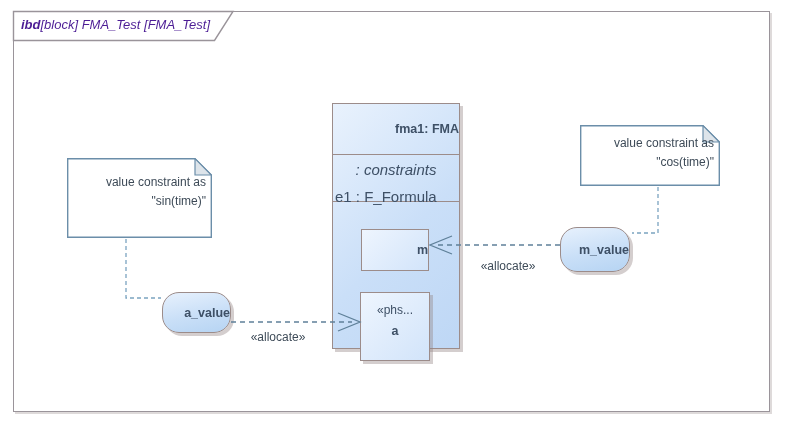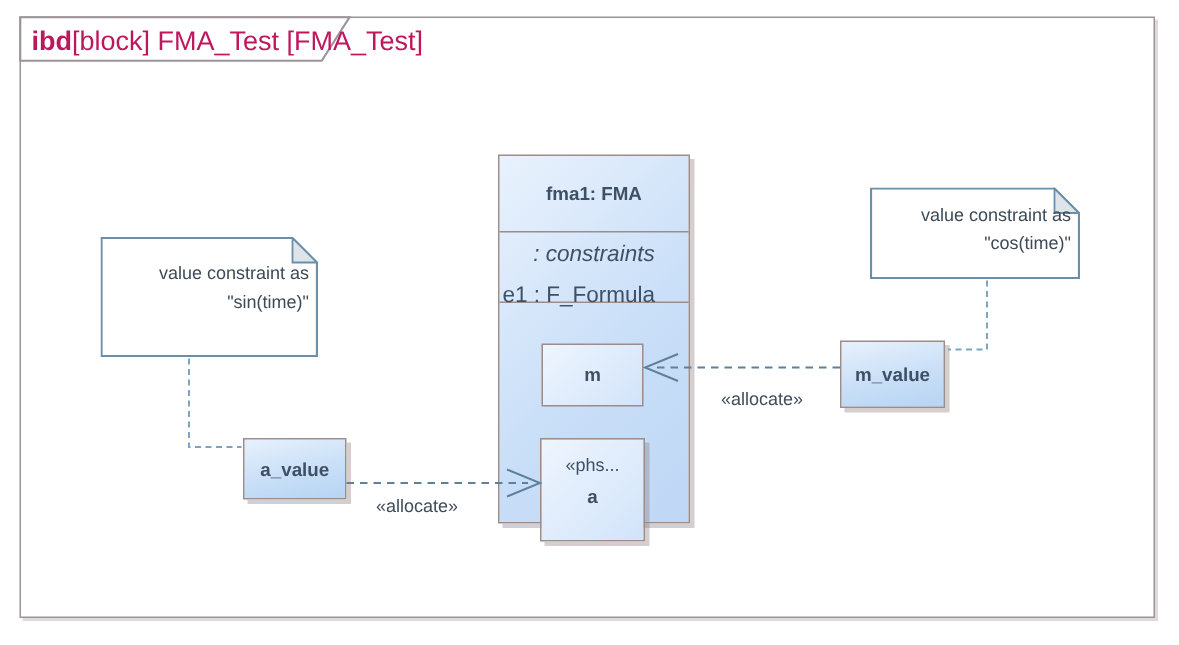--- a/index.html
+++ b/index.html
@@ -3,35 +3,35 @@
 <meta charset="utf-8">
 <style>
   html,body{margin:0;padding:0;background:#ffffff;}
   .stage{position:relative;width:786px;height:430px;background:#ffffff;overflow:hidden;
          font-family:"Liberation Sans",sans-serif;}
   .abs{position:absolute;box-sizing:border-box;}
 
   
   .frame{left:13px;top:11px;width:757px;height:401px;border:1.5px solid #9a949a;
          box-shadow:2px 2px 0 rgba(160,150,150,0.35);background:#ffffff;}
-  .frame-title{left:21px;top:17px;width:210px;height:20px;font-size:18px;color:#be185d;
-               white-space:nowrap;}
+  .frame-title{left:21px;top:17px;width:210px;height:20px;font-size:13px;color:#4c1d95;
+               white-space:nowrap;font-style:italic;}
   .frame-title b{font-weight:bold;}
 
   
   .overlay{left:0;top:0;width:786px;height:430px;pointer-events:none;}
 
   
   .blk{border:1.4px solid #9c8c8a;}
   .shadow{box-shadow:3px 3px 0 rgba(147,132,132,0.4);}
   .grad-big{background:linear-gradient(135deg,#e9f2fd 0%,#cadff8 55%,#bed7f5 100%);}
   .grad-part{background:linear-gradient(135deg,#eef5fe 0%,#d2e4fa 100%);}
-  .grad-val{background:linear-gradient(168deg,#e7f1fd 0%,#c9dff7 55%,#b6d4f3 100%);}
+  .grad-val{background:linear-gradient(168deg,#e7f1fd 0%,#c9dff7 55%,#b6d4f3 100%);border-radius:17px;}
   .lbl{font-weight:bold;font-size:12.5px;color:#3e5066;}
-  .center{display:flex;align-items:center;justify-content:center;}
+  .center{display:flex;align-items:center;justify-content:flex-end;}
 
   .fma{left:332px;top:103px;width:128px;height:246px;}
   .fma-header{position:absolute;left:0;top:0;width:100%;height:50px;}
   .fma-constraints{position:absolute;left:0;top:50px;width:100%;height:48px;
                    border-top:1.3px solid #9c8c8a;border-bottom:1.3px solid #9c8c8a;
                    font-size:15px;color:#3e5066;padding-top:7px;line-height:16px;box-sizing:border-box;}
   .c-line1{text-align:center;font-style:italic;}
   .c-line2{text-align:left;padding-left:2px;margin-top:11px;}
 
   .m-part{left:361px;top:229px;width:68px;height:42px;}

